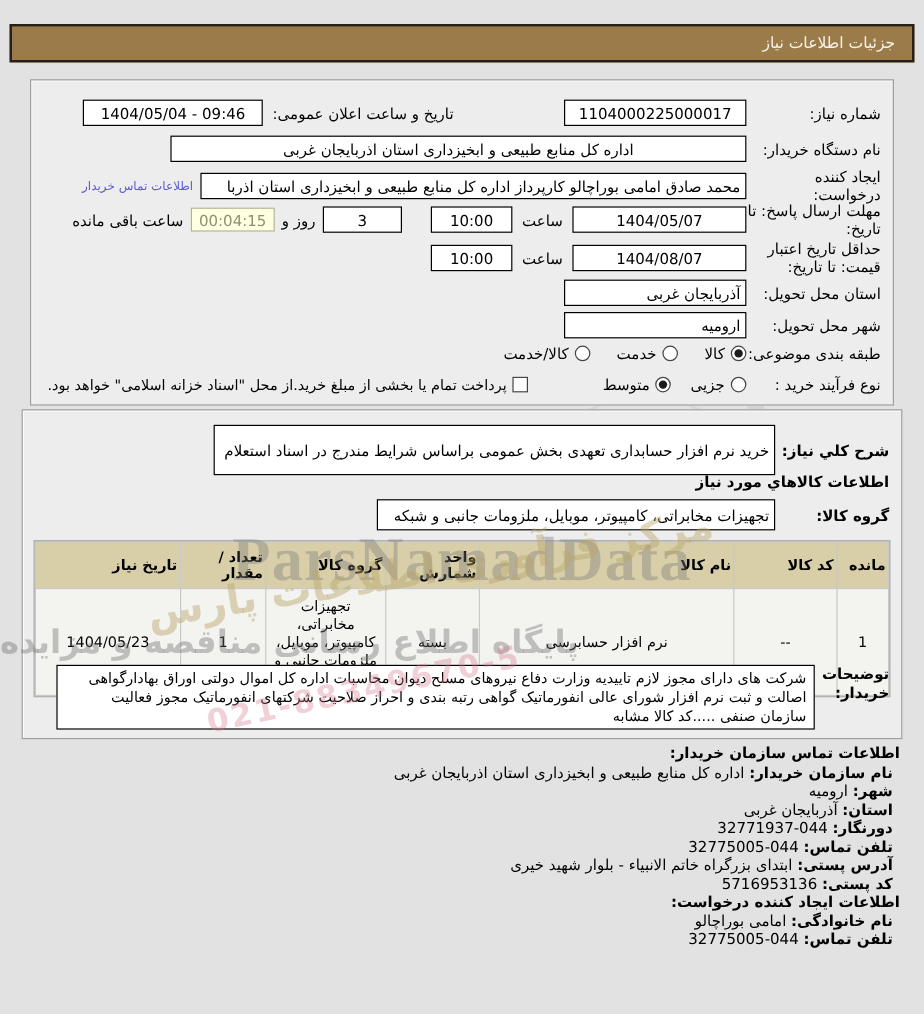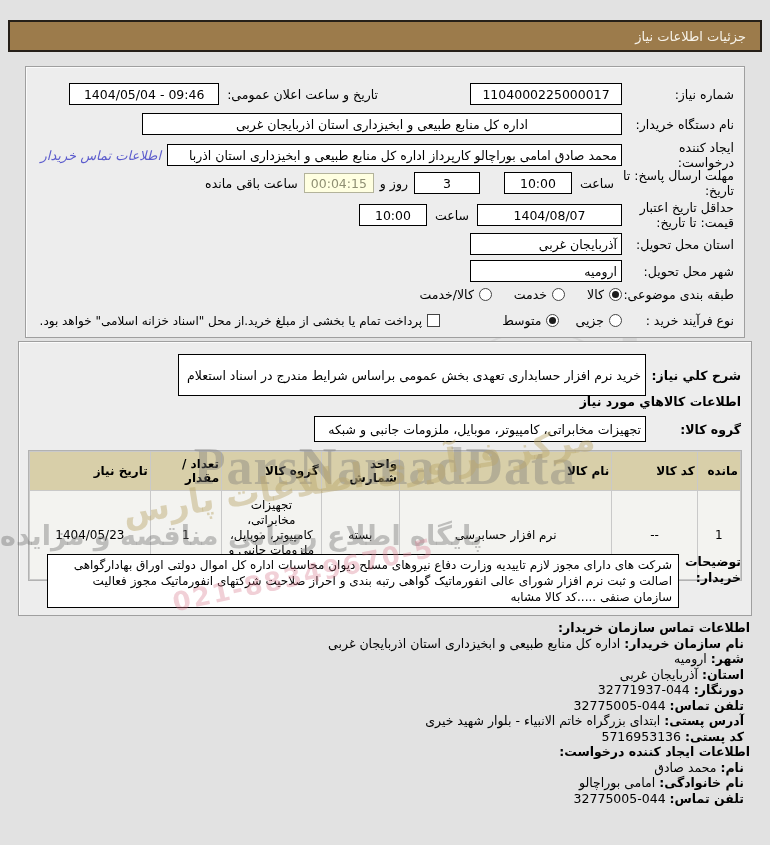--- a/index.html
+++ b/index.html
@@ -29,21 +29,21 @@
     background:#fff;border:1px solid #000;height:22px;box-sizing:border-box;
     display:flex;align-items:center;justify-content:center;
     font-size:12.5px;white-space:nowrap;overflow:hidden;
   }
   .ibox.start{justify-content:flex-start;padding-right:4px;}
   .countdown{
     background:#ffffe1;border:1px solid #b3b39b;color:#8f8f73;
     height:20px;box-sizing:border-box;display:flex;align-items:center;justify-content:center;
     font-size:12.5px;
   }
-  .link{color:#5c5ccd;font-size:13px;cursor:pointer;white-space:nowrap;font-style:italic;}
+  .link{color:#5c5ccd;font-size:10px;cursor:pointer;white-space:nowrap;}
   .radio{
     width:13px;height:13px;border:1px solid #444;border-radius:50%;
     background:#fff;display:inline-block;position:relative;flex:0 0 13px;box-sizing:border-box;
   }
   .radio.checked::after{
     content:"";position:absolute;top:2px;right:2px;bottom:2px;left:2px;
     background:#1b1b1b;border-radius:50%;
   }
   .checkbox{
     width:13px;height:13px;border:1px solid #444;background:#fff;
@@ -120,20 +120,21 @@
   </div>
 
   <div class="frow" style="top:73px;">
     <span class="lbl">ایجاد کننده درخواست:</span>
     <div class="ibox start" style="width:455px;">محمد صادق امامی بوراچالو کارپرداز اداره کل منابع طبیعی و ابخیزداری استان اذربا</div>
     <span class="link" style="margin-right:6px;">اطلاعات تماس خریدار</span>
   </div>
 
   <div class="frow" style="top:101px;">
     <span class="lbl">مهلت ارسال پاسخ: تا تاریخ:</span>
+    <div class="ibox" style="width:145px;">1404/05/07</div>
     <span style="margin:0 8px;font-size:12.5px;">ساعت</span>
     <div class="ibox" style="width:68px;">10:00</div>
     <div class="ibox" style="width:66px;margin-right:24px;">3</div>
     <span style="margin:0 6px;font-size:12.5px;">روز و</span>
     <div class="countdown" style="width:70px;">00:04:15</div>
     <span style="margin-right:6px;font-size:12.5px;">ساعت باقی مانده</span>
   </div>
 
   <div class="frow" style="top:133px;">
     <span class="lbl">حداقل تاریخ اعتبار قیمت: تا تاریخ:</span>
@@ -266,24 +267,20 @@
   <p class="line" style="margin-right:6px;">
     <span class="bold">آدرس پستی:</span>
     <span>ابتدای بزرگراه خاتم الانبیاء - بلوار شهید خیری</span>
   </p>
   <p class="line" style="margin-right:6px;">
     <span class="bold">کد پستی:</span>
     <span>5716953136</span>
   </p>
   <p class="line bold">اطلاعات ایجاد کننده درخواست:</p>
   <p class="line" style="margin-right:6px;">
-    <span class="bold">نام:</span>
-    <span>محمد صادق</span>
-  </p>
-  <p class="line" style="margin-right:6px;">
     <span class="bold">نام خانوادگی:</span>
     <span>امامی بوراچالو</span>
   </p>
   <p class="line" style="margin-right:6px;">
     <span class="bold">تلفن تماس:</span>
     <span>044-32775005</span>
   </p>
 </div>
 
 <div class="wm wm-brand">ParsNamadData</div>

